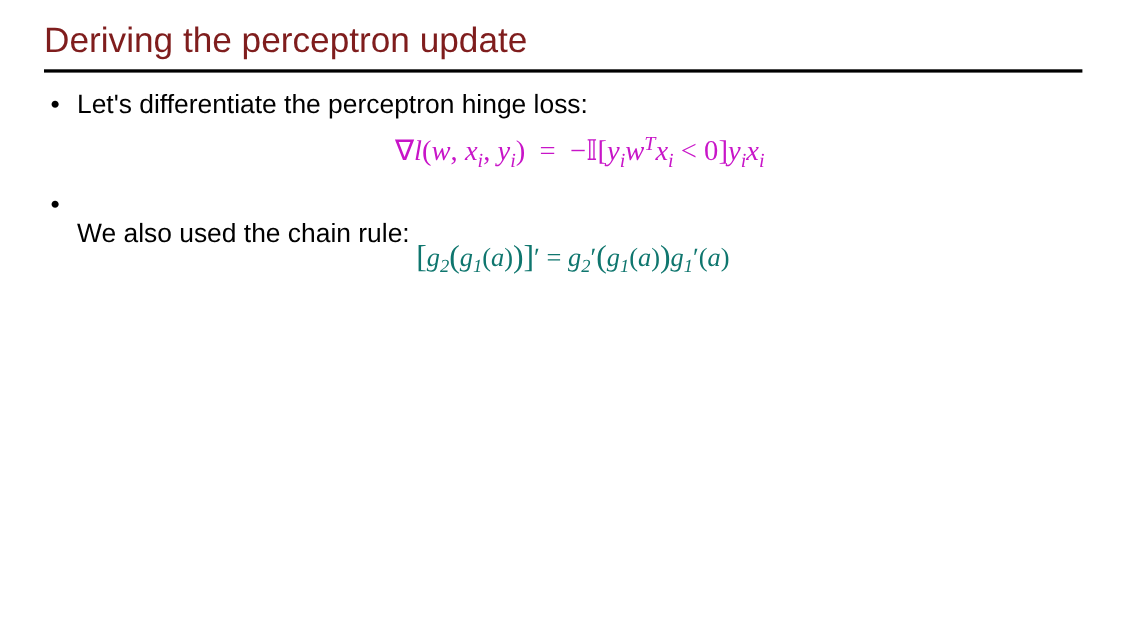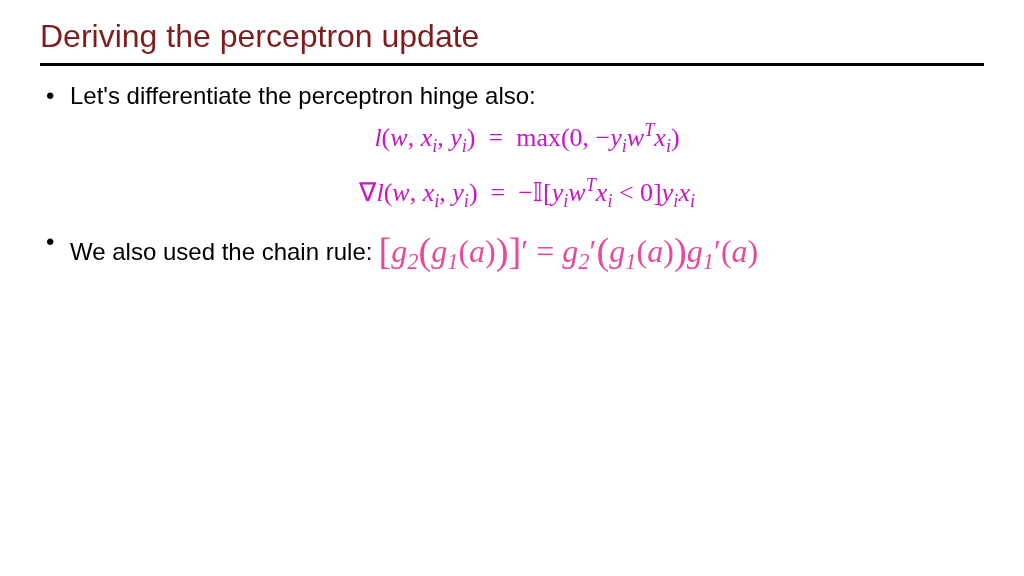--- a/index.html
+++ b/index.html
@@ -52,54 +52,48 @@
   }
   .eq {
     font-family: "Cambria Math", "Times New Roman", serif;
     font-size: 26px;
     color: #c815c8;
     white-space: nowrap;
     display: inline-block;
     line-height: 1.6;
   }
   .eq2 {
-    color: #ec4899;
+    color: #0f766e;
     font-family: "Cambria Math", "Times New Roman", serif;
-    font-size: 32px;
+    font-size: 24px;
     white-space: nowrap;
     display: inline-block;
     vertical-align: middle;
+    margin-top: 44px;
   }
   .it { font-style: italic; }
   sub { font-size: 0.7em; vertical-align: sub; font-style: italic; }
   sup { font-size: 0.7em; vertical-align: super; font-style: italic; }
   .bb { font-family: "Cambria Math","Segoe UI Symbol", serif; }
   .bigbr { font-size: 1.2em; vertical-align: -0.05em; }
   .li-inline { display: flex; align-items: center; flex-wrap: nowrap; gap: 6px; }
 </style>
 </head>
 <body>
 
 <div class="slide">
 
   <div class="title">Deriving the perceptron update</div>
   <hr class="hr">
 
   <ul class="content">
 
     <li>
-      <span>Let's differentiate the perceptron hinge also:</span>
+      <span>Let's differentiate the perceptron hinge loss:</span>
 
-      <div class="eq-block">
-        <span class="eq">
-          <span class="it">l</span>(<span class="it">w</span>, <span class="it">x</span><sub>i</sub>, <span class="it">y</span><sub>i</sub>)
-          &nbsp;=&nbsp;
-          max(0, −<span class="it">y</span><sub>i</sub><span class="it">w</span><sup>T</sup><span class="it">x</span><sub>i</sub>)
-        </span>
-      </div>
 
       <div class="eq-block">
         <span class="eq">
           ∇<span class="it">l</span>(<span class="it">w</span>, <span class="it">x</span><sub>i</sub>, <span class="it">y</span><sub>i</sub>)
           &nbsp;=&nbsp;
           −<span class="bb">𝕀</span>[<span class="it">y</span><sub>i</sub><span class="it">w</span><sup>T</sup><span class="it">x</span><sub>i</sub> &lt; 0]<span class="it">y</span><sub>i</sub><span class="it">x</span><sub>i</sub>
         </span>
       </div>
     </li>
 

